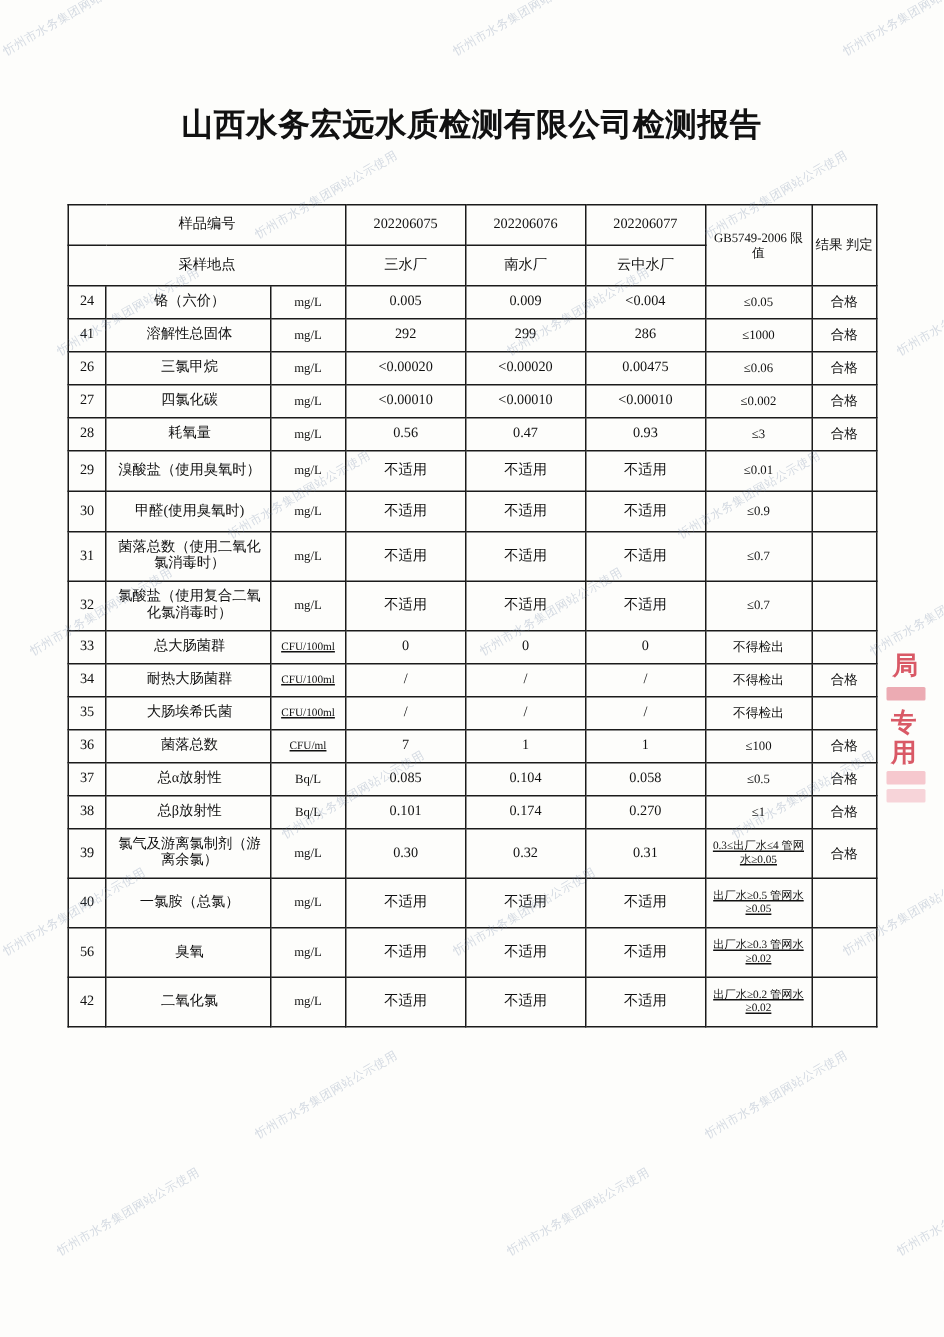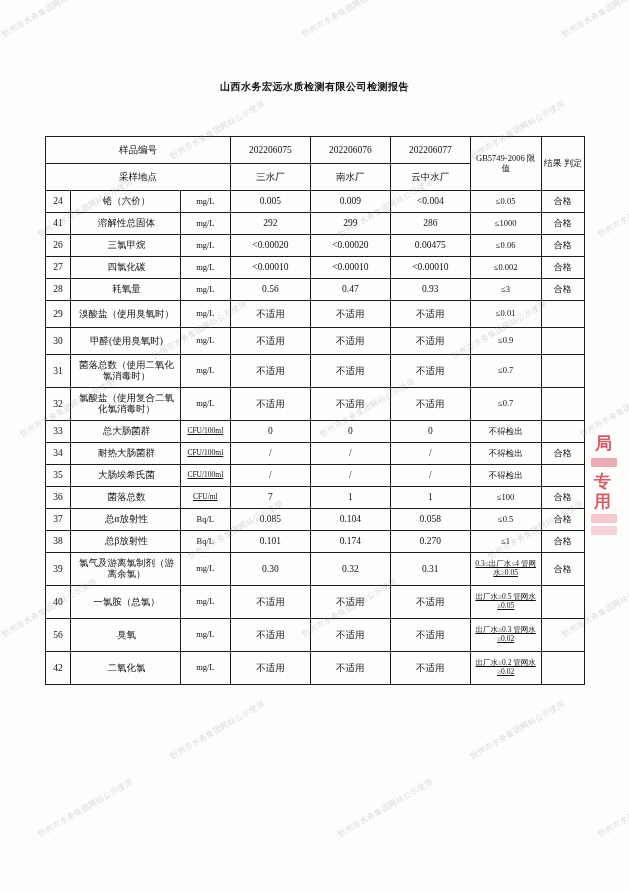--- a/index.html
+++ b/index.html
@@ -28,25 +28,25 @@
     font-family: "Liberation Sans", sans-serif;
     white-space: nowrap;
     transform: rotate(-30deg);
     transform-origin: left top;
     pointer-events: none;
     user-select: none;
     letter-spacing: 0.3px;
   }
   .doc-title {
     position: absolute;
-    top: 80px;
+    top: 69px;
     left: 0;
     width: 629px;
     text-align: center;
-    font-size: 10px;
+    font-size: 21px;
     font-weight: bold;
     letter-spacing: 0.5px;
     font-family: "Liberation Sans", "DejaVu Sans", sans-serif;
   }
   .meta-row {
     position: absolute;
     top: 112px;
     left: 45px;
     width: 540px;
     font-size: 11.5px;

